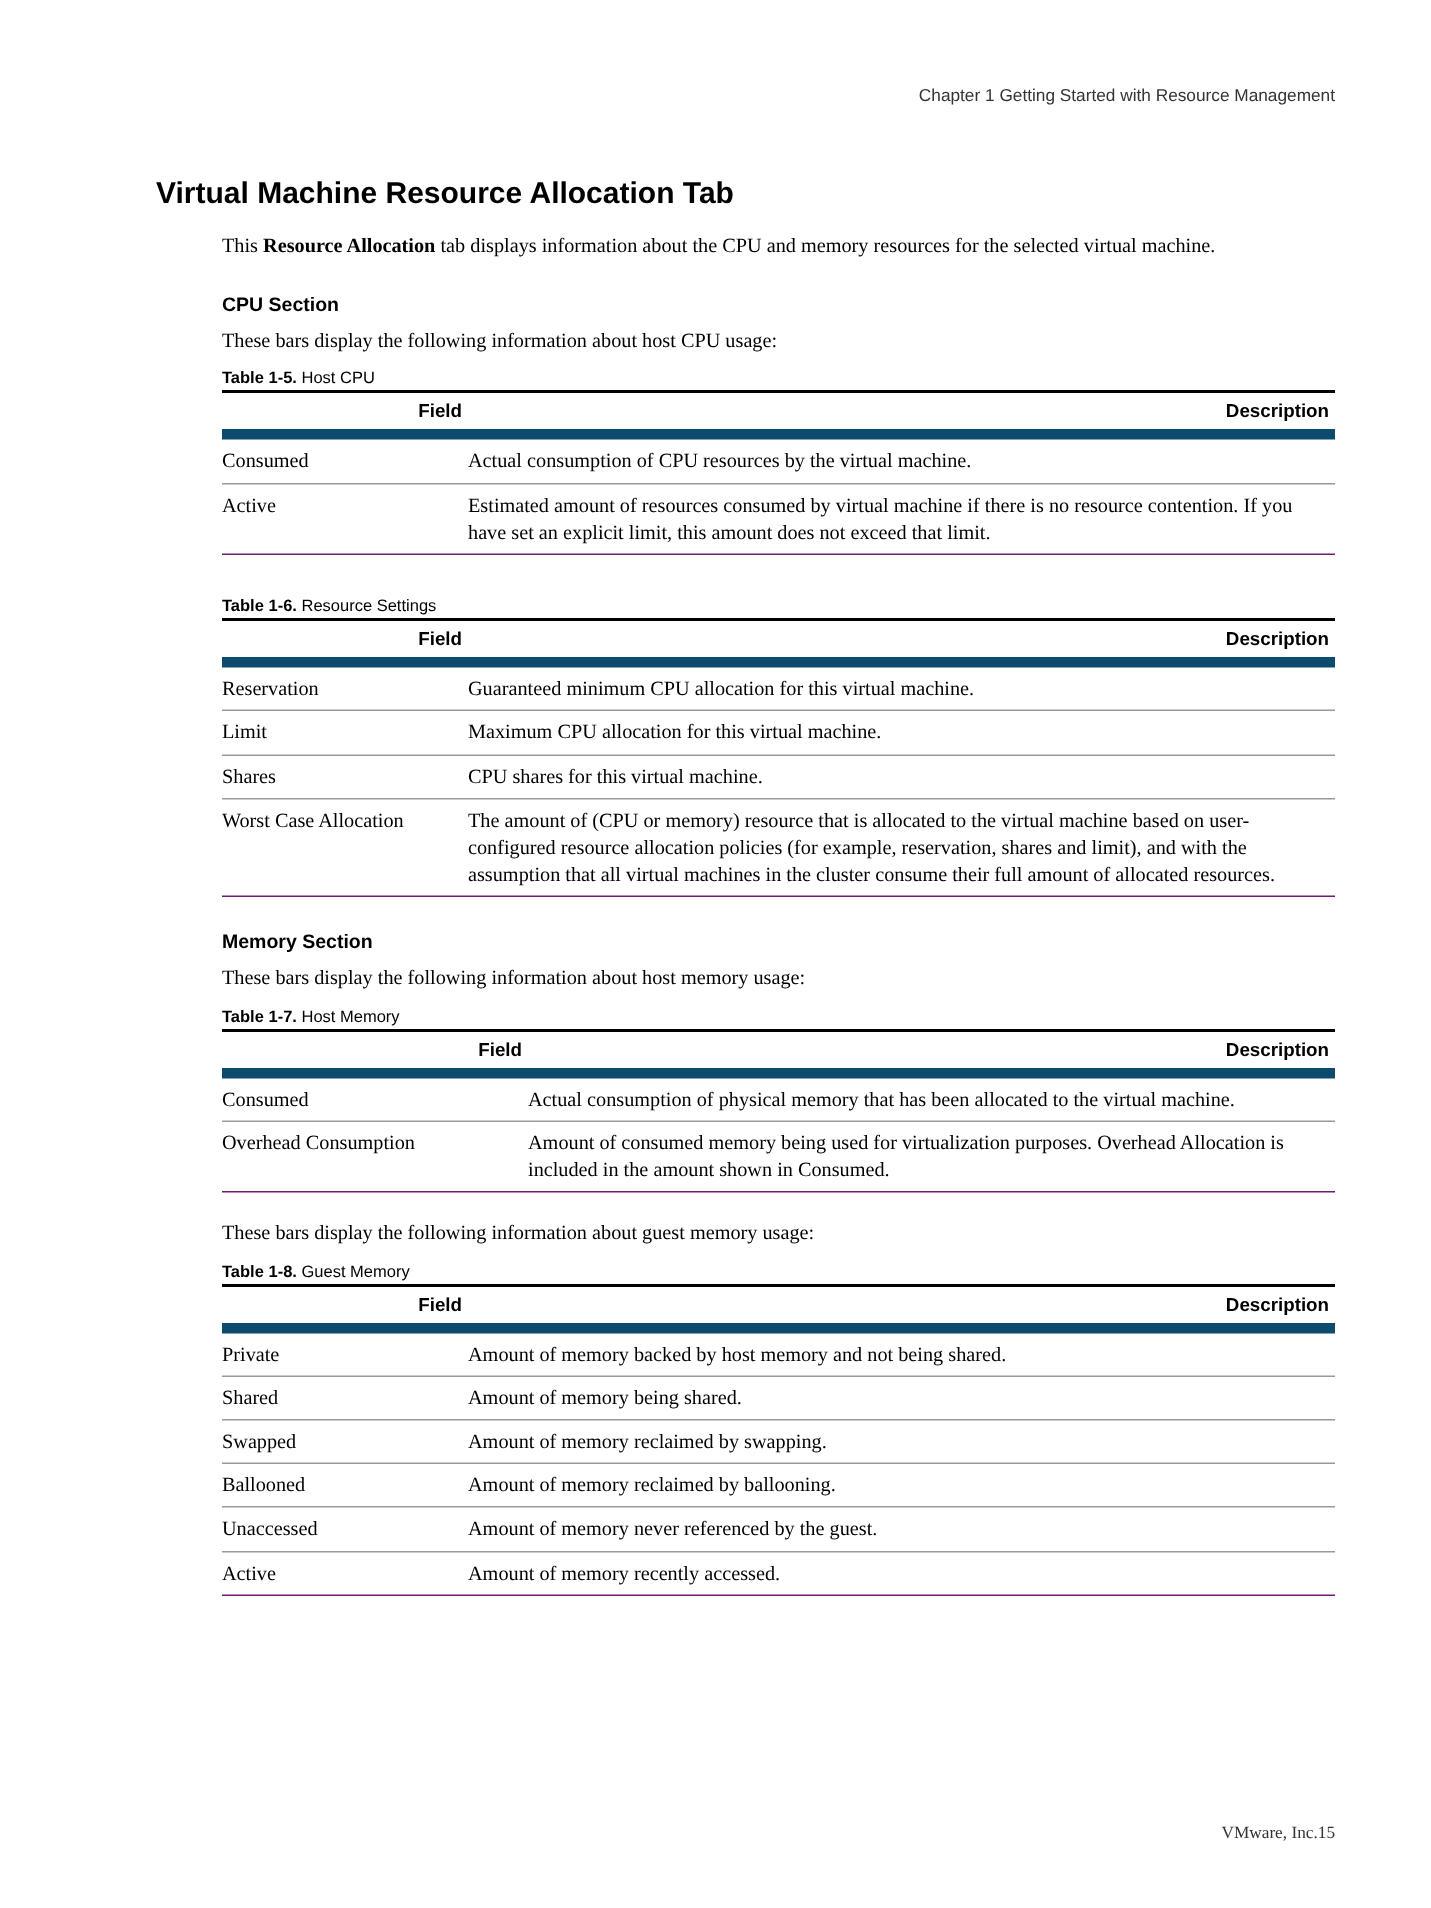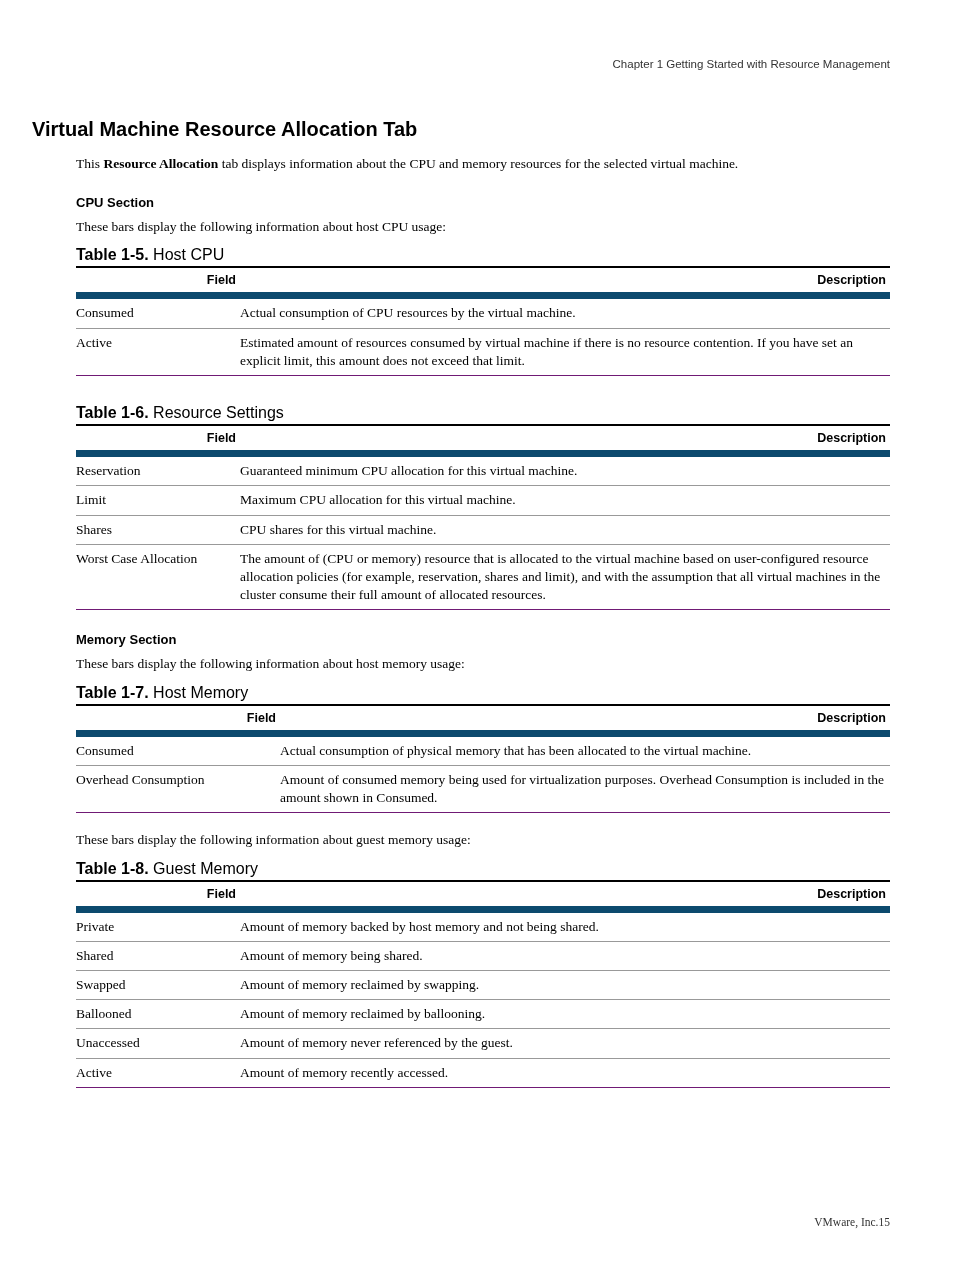--- a/index.html
+++ b/index.html
@@ -8,21 +8,21 @@
     font-size: 13.5px;
     color: #000;
     margin: 0;
     padding: 0;
     background: #fff;
   }
   .page {
     width: 954px;
     height: 1272px;
     box-sizing: border-box;
-    padding: 58px 64px 40px 32px;
+    padding: 58px 64px 40px 104px;
     position: relative;
   }
   .chapter-header {
     font-family: Arial, Helvetica, sans-serif;
     font-size: 11.5px;
     color: #333;
     text-align: right;
     margin-bottom: 48px;
   }
   h1 {
@@ -42,21 +42,21 @@
     font-weight: bold;
   }
   h2 {
     font-family: Arial, Helvetica, sans-serif;
     font-weight: bold;
     font-size: 13px;
     margin: 22px 0 8px 0;
   }
   .table-caption {
     font-family: Arial, Helvetica, sans-serif;
-    font-size: 16px;
+    font-size: 11px;
     margin: 10px 0 2px 0;
   }
   .table-caption .num {
     font-weight: bold;
   }
   table.doc {
     border-collapse: collapse;
     width: 100%;
     font-size: 13.5px;
   }
@@ -181,21 +181,21 @@
           <th>Description</th>
         </tr>
       </thead>
       <tbody>
         <tr>
           <td>Consumed</td>
           <td>Actual consumption of physical memory that has been allocated to the virtual machine.</td>
         </tr>
         <tr>
           <td>Overhead Consumption</td>
-          <td>Amount of consumed memory being used for virtualization purposes. Overhead Consumption is included in the amount shown in Consumed.</td>
+          <td>Amount of consumed memory being used for virtualization purposes. Overhead Allocation is included in the amount shown in Consumed.</td>
         </tr>
       </tbody>
     </table>
 
     <div class="spacer-md"></div>
 
     <p>These bars display the following information about guest memory usage:</p>
 
     <div class="table-caption">
       <span class="num">Table 1-8.</span><span>  Guest Memory</span>

